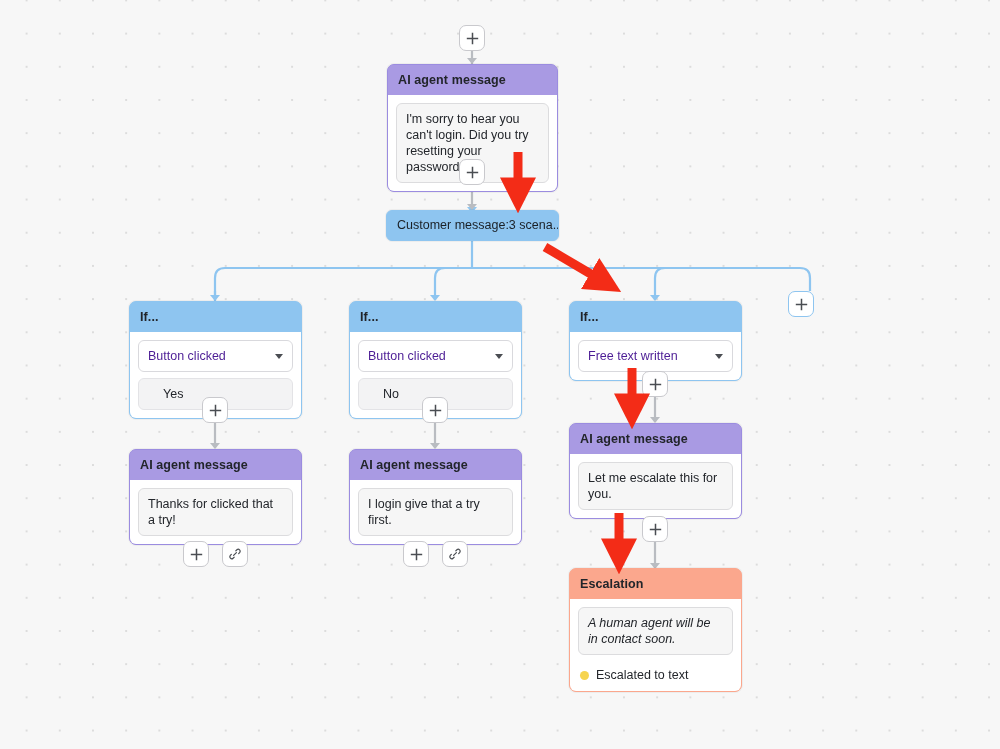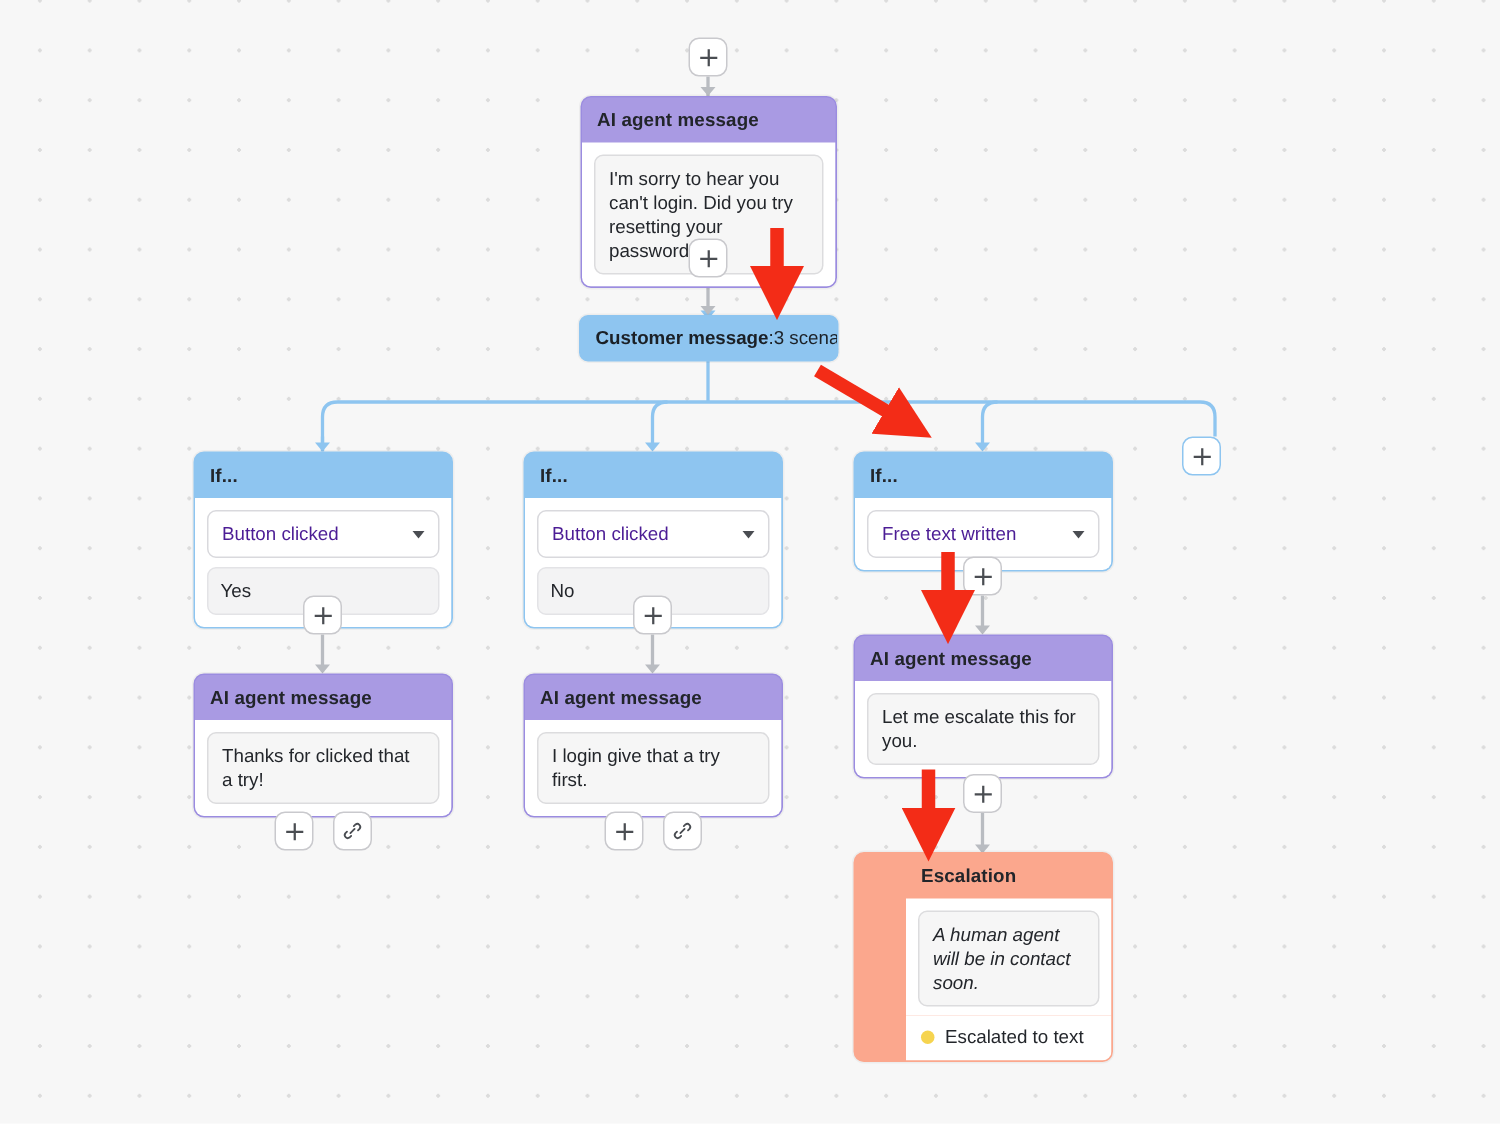--- a/index.html
+++ b/index.html
@@ -60,38 +60,38 @@
 
   
   .node.purple { border: 1.5px solid #9b8ce0; background: #a99ae3; }
   .node.purple .node-header { background: #a99ae3; }
 
   
   .node.blue { border: 1.5px solid #8ec5f0; background: #8ec5f0; }
   .node.blue .node-header { background: #8ec5f0; font-weight: bold; font-size: 12.5px; }
 
   
-  .node.orange { border: 1.5px solid #fba78d; background: #fba78d; padding-left: 34px; }
+  .node.orange { border: 1.5px solid #fba78d; background: #fba78d; }
   .node.orange .node-header { background: #fba78d; }
 
   
   .node.pill {
     border-radius: 6px;
     border: 1.5px solid #8ec5f0;
     background: #8ec5f0;
     padding: 0;
   }
   .pill-label {
     font-size: 12.5px;
     color: #1b2026;
     padding: 7px 10px;
     line-height: 15px;
     white-space: nowrap;
   }
-  .pill-label b { font-weight: bold; }
+  .pill-label b { font-weight: normal; }
 
   
   .select {
     position: relative;
     background: #ffffff;
     border: 1px solid #d9d9dd;
     border-radius: 6px;
     font-size: 12.5px;
     color: #4c1d95;
     line-height: 16px;
@@ -106,21 +106,21 @@
     border-right: 4.5px solid transparent;
     border-top: 5px solid #4a4d52;
   }
   .input-flat {
     background: #f3f3f4;
     border: 1px solid #e3e3e6;
     border-radius: 6px;
     font-size: 12.5px;
     color: #23262b;
     line-height: 16px;
-    padding: 7px 8px;
+    padding: 7px 24px;
     margin-top: 6px;
   }
 
   
   .status-row {
     background: #ffffff;
     display: flex;
     align-items: center;
     gap: 7px;
     font-size: 12.5px;

